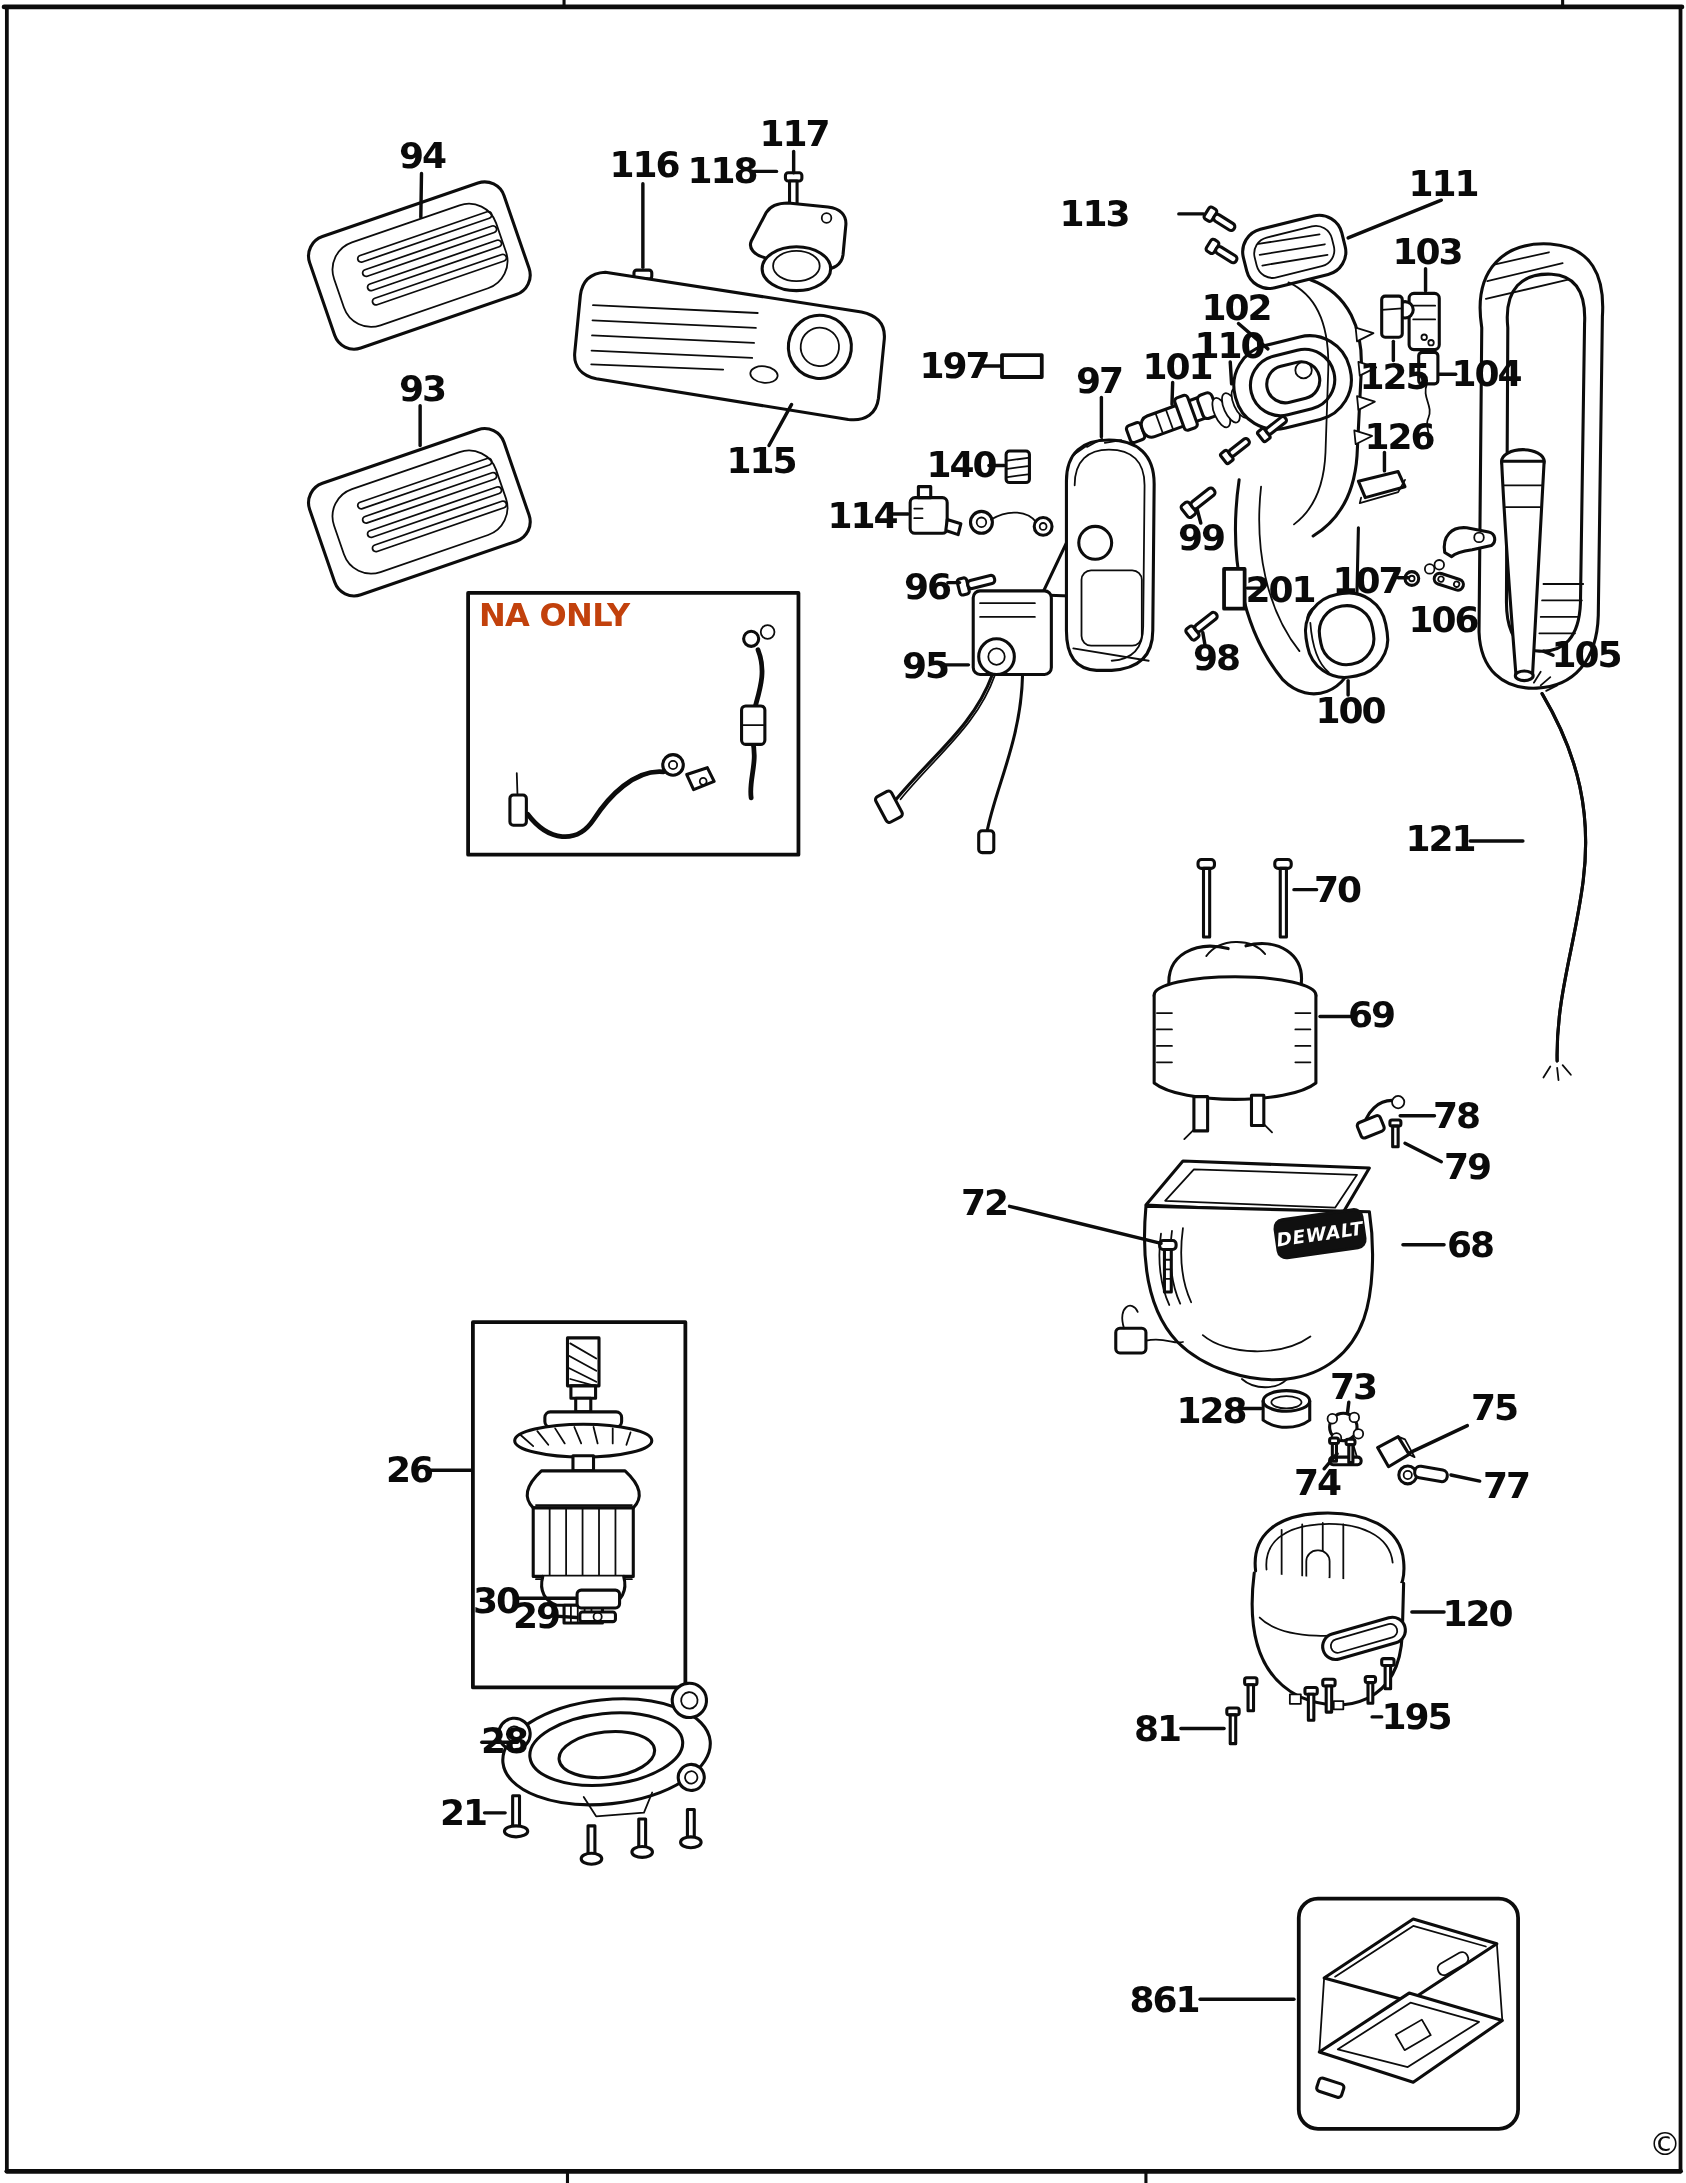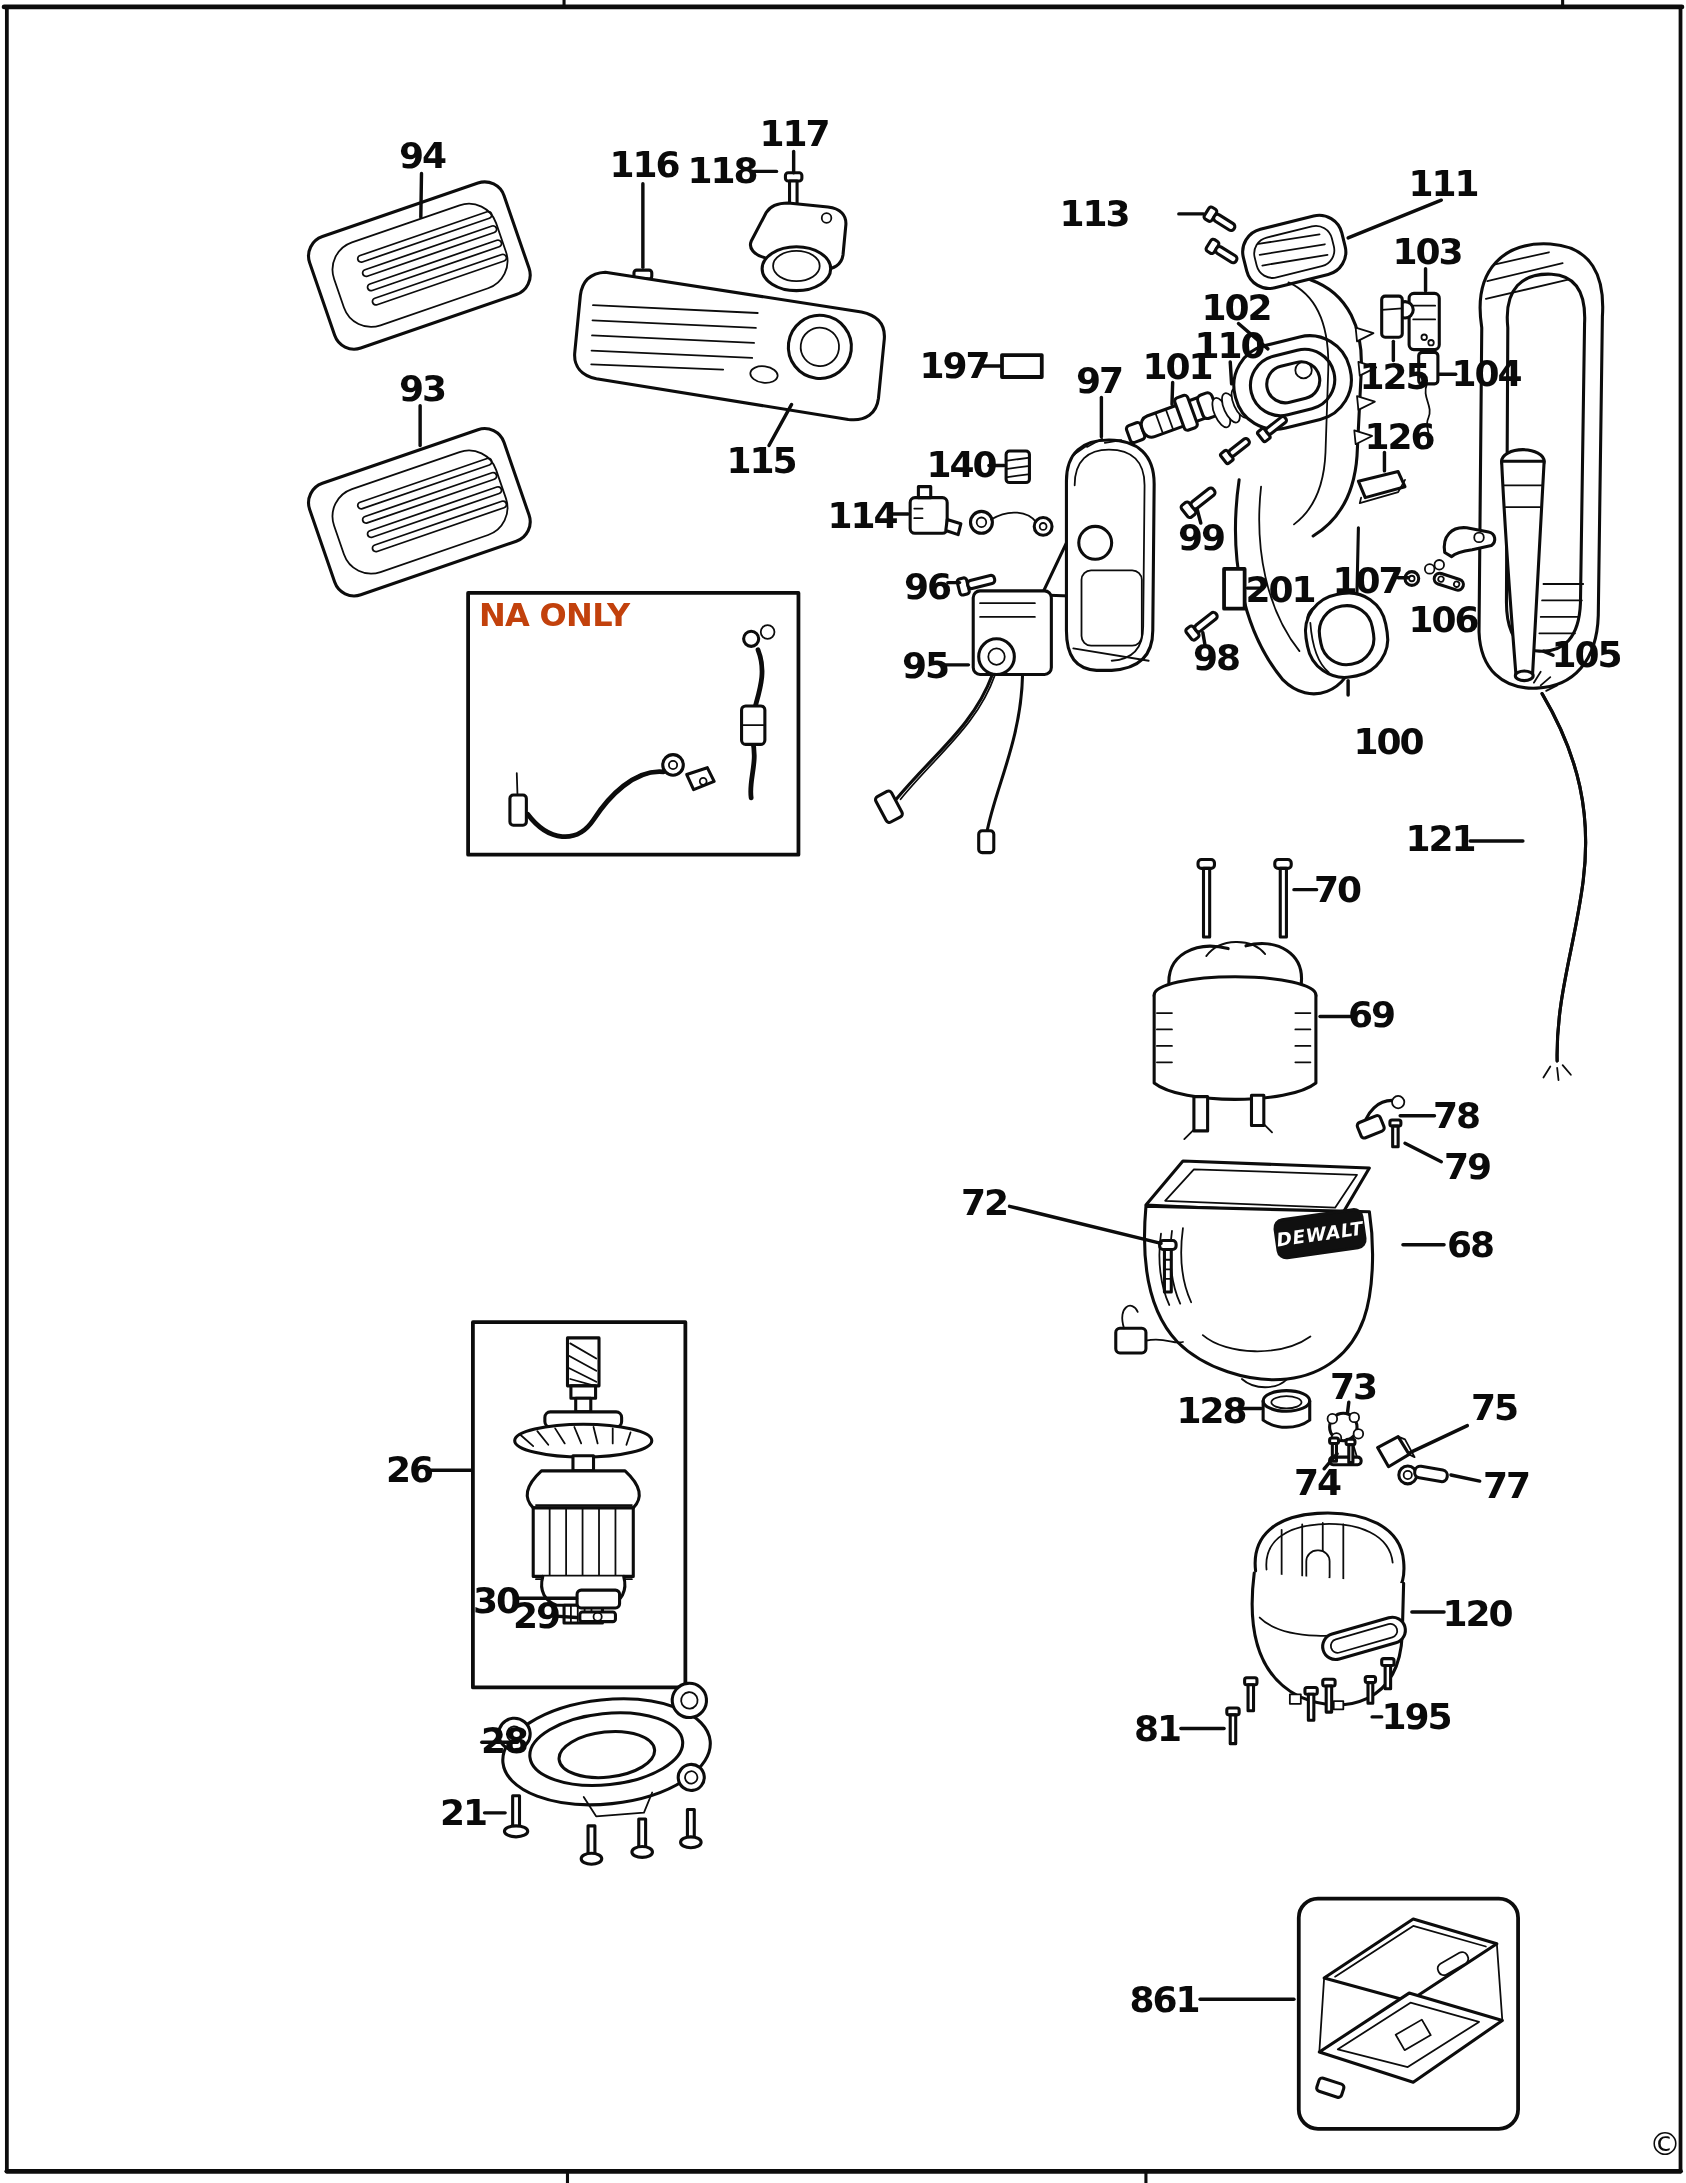--- a/index.html
+++ b/index.html
@@ -558,21 +558,21 @@
       <div class="callout" style="left: 1399px; top: 437px; text-align: right;">126</div>
       <div class="callout" style="left: 961px; top: 465px;">140</div>
       <div class="callout" style="left: 862px; top: 516px;">114</div>
       <div class="callout" style="left: 927px; top: 587px;">96</div>
       <div class="callout" style="left: 1201px; top: 538px;">99</div>
       <div class="callout" style="left: 925px; top: 666px;">95</div>
       <div class="callout" style="left: 1207px; top: 658px; margin-left: 9px;">98</div>
       <div class="callout" style="left: 1280px; top: 590px;">201</div>
       <div class="callout" style="left: 1367px; top: 581px;">107</div>
       <div class="callout" style="left: 1443px; top: 620px;">106</div>
-      <div class="callout" style="left: 1350px; top: 742px; margin-left: 38px;">100</div>
+      <div class="callout" style="left: 1350px; top: 711px;">100</div>
       <div class="callout" style="left: 1586px; top: 655px;">105</div>
       <div class="callout" style="left: 1440px; top: 839px;">121</div>
       <div class="callout" style="left: 1337px; top: 890px;">70</div>
       <div class="callout" style="left: 1371px; top: 1015px;">69</div>
       <div class="callout" style="left: 1456px; top: 1116px;">78</div>
       <div class="callout" style="left: 1467px; top: 1167px;">79</div>
       <div class="callout" style="left: 1470px; top: 1245px;">68</div>
       <div class="callout" style="left: 984px; top: 1203px;">72</div>
       <div class="callout" style="left: 1211px; top: 1411px;">128</div>
       <div class="callout" style="left: 1353px; top: 1387px;">73</div>

